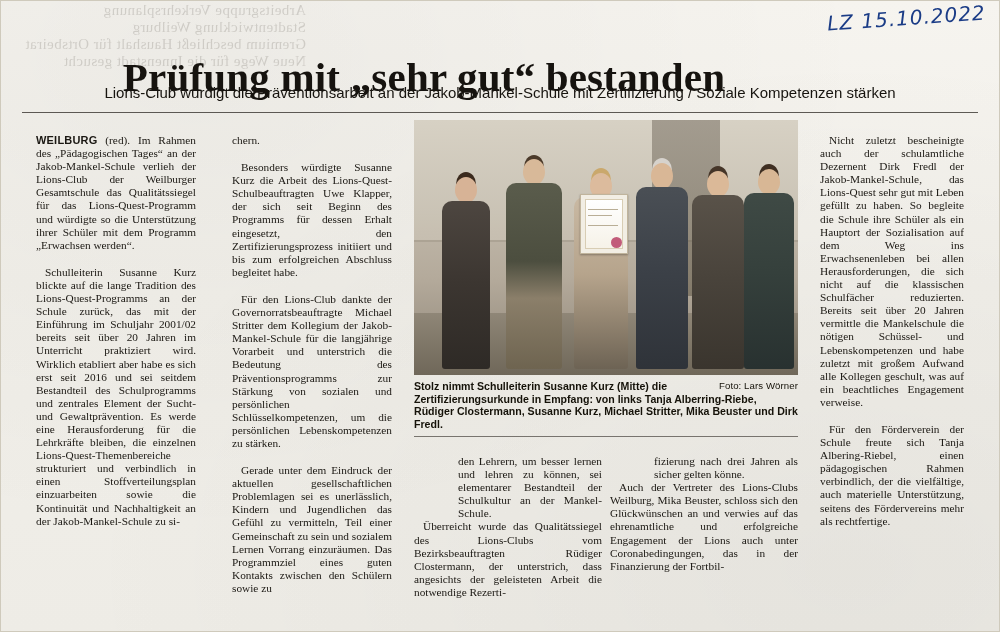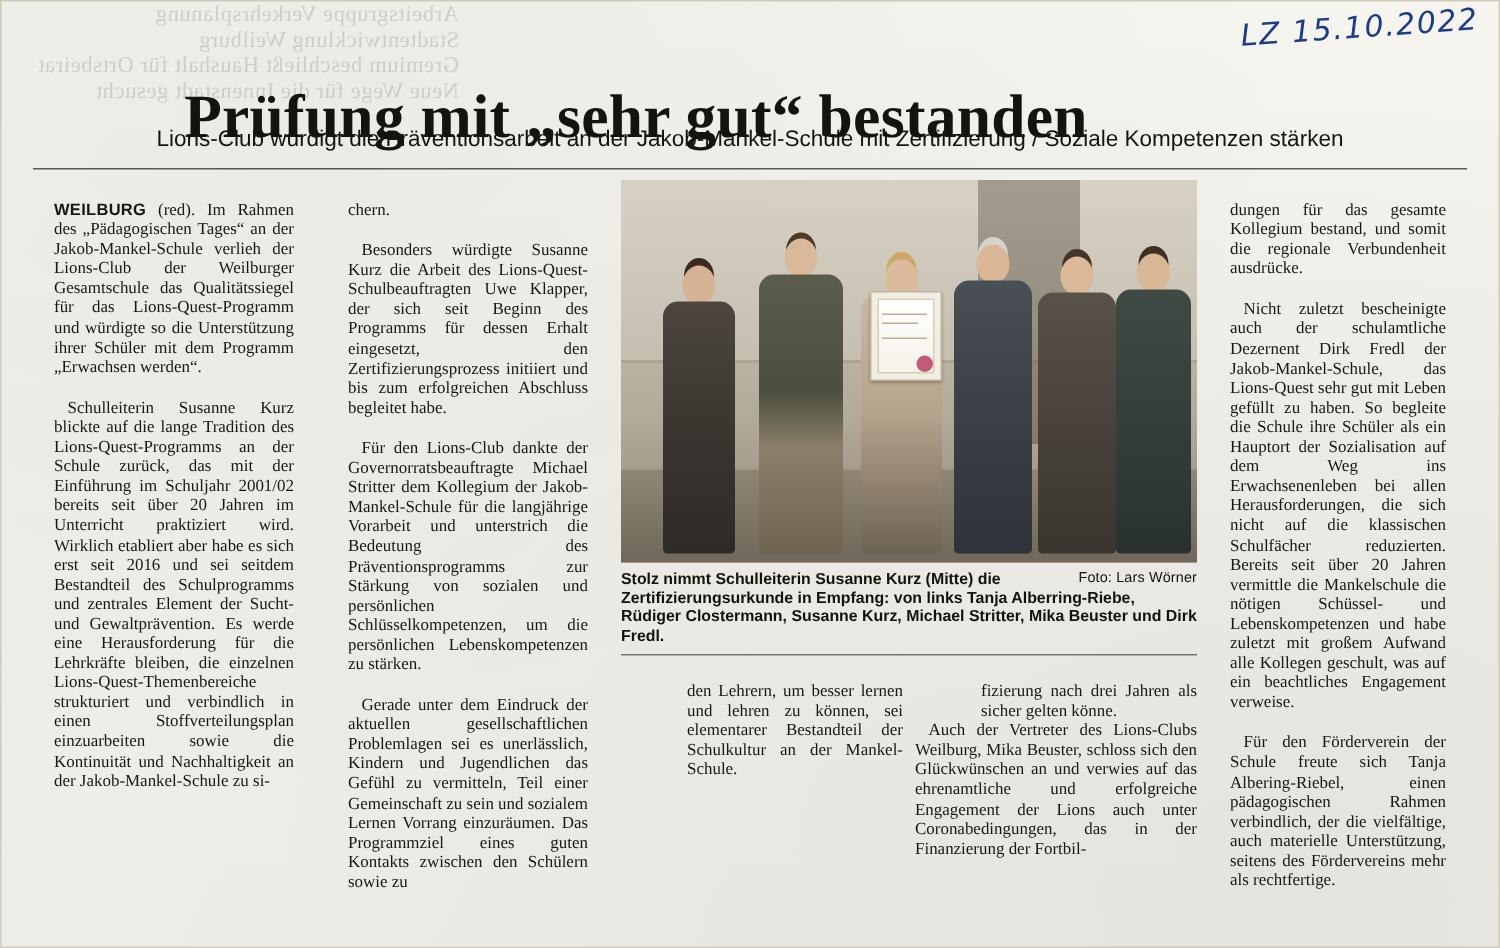--- a/index.html
+++ b/index.html
@@ -354,27 +354,27 @@
       <div class="caption">
         <span class="credit">Foto: Lars Wörner</span>
         <span>Stolz nimmt Schulleiterin Susanne Kurz (Mitte) die Zertifizierungsurkunde in Empfang: von links Tanja Alberring-Riebe, Rüdiger Clostermann, Susanne Kurz, Michael Stritter, Mika Beuster und Dirk Fredl.</span>
       </div>
       <div class="photo-rule"></div>
     </div>
 
     <div class="lower-cols">
       <div class="lcol lcol-a">
         <p class="first">den Lehrern, um besser lernen und lehren zu können, sei elementarer Bestandteil der Schulkultur an der Mankel-Schule.</p>
+        <p>Überreicht wurde das Qualitätssiegel des Lions-Clubs vom Bezirksbeauftragten Rüdiger Clostermann, der unterstrich, dass angesichts der geleisteten Arbeit die notwendige Rezerti-</p>
       </div>
       <div class="lcol lcol-b">
         <p class="first">fizierung nach drei Jahren als sicher gelten könne.</p>
         <p>Auch der Vertreter des Lions-Clubs Weilburg, Mika Beuster, schloss sich den Glückwünschen an und verwies auf das ehrenamtliche und erfolgreiche Engagement der Lions auch unter Coronabedingungen, das in der Finanzierung der Fortbil-</p>
       </div>
     </div>
 
     <div class="col col5">
-      <p class="first">dungen für das gesamte Kollegium bestand, und somit die regionale Verbundenheit ausdrücke.</p>
       <p>Nicht zuletzt bescheinigte auch der schulamtliche Dezernent Dirk Fredl der Jakob-Mankel-Schule, das Lions-Quest sehr gut mit Leben gefüllt zu haben. So begleite die Schule ihre Schüler als ein Hauptort der Sozialisation auf dem Weg ins Erwachsenenleben bei allen Herausforderungen, die sich nicht auf die klassischen Schulfächer reduzierten. Bereits seit über 20 Jahren vermittle die Mankelschule die nötigen Schüssel- und Lebenskompetenzen und habe zuletzt mit großem Aufwand alle Kollegen geschult, was auf ein beachtliches Engagement verweise.</p>
       <p>Für den Förderverein der Schule freute sich Tanja Albering-Riebel, einen pädagogischen Rahmen verbindlich, der die vielfältige, auch materielle Unterstützung, seitens des Fördervereins mehr als rechtfertige.</p>
     </div>
 
   </div>
 </div>
 
 </body></html>

